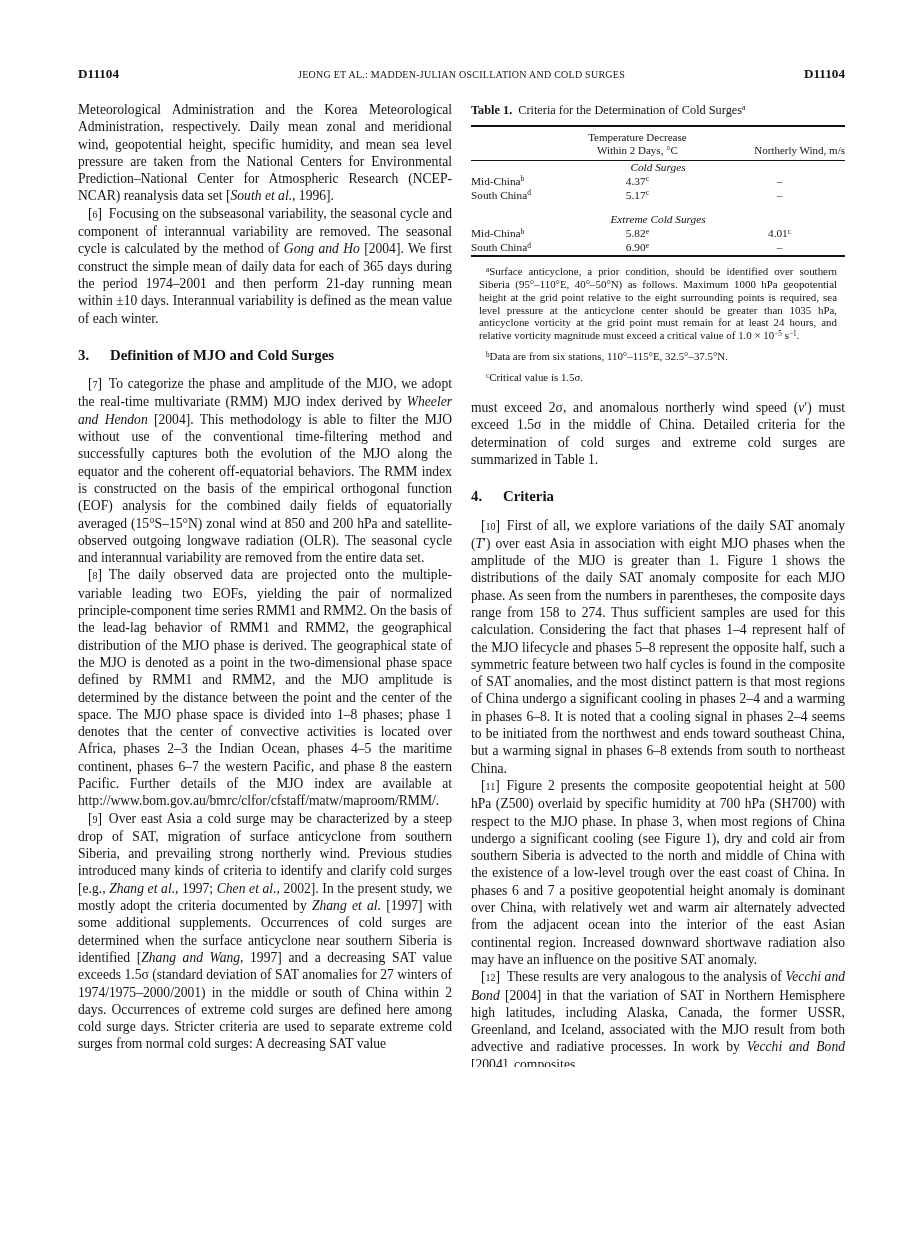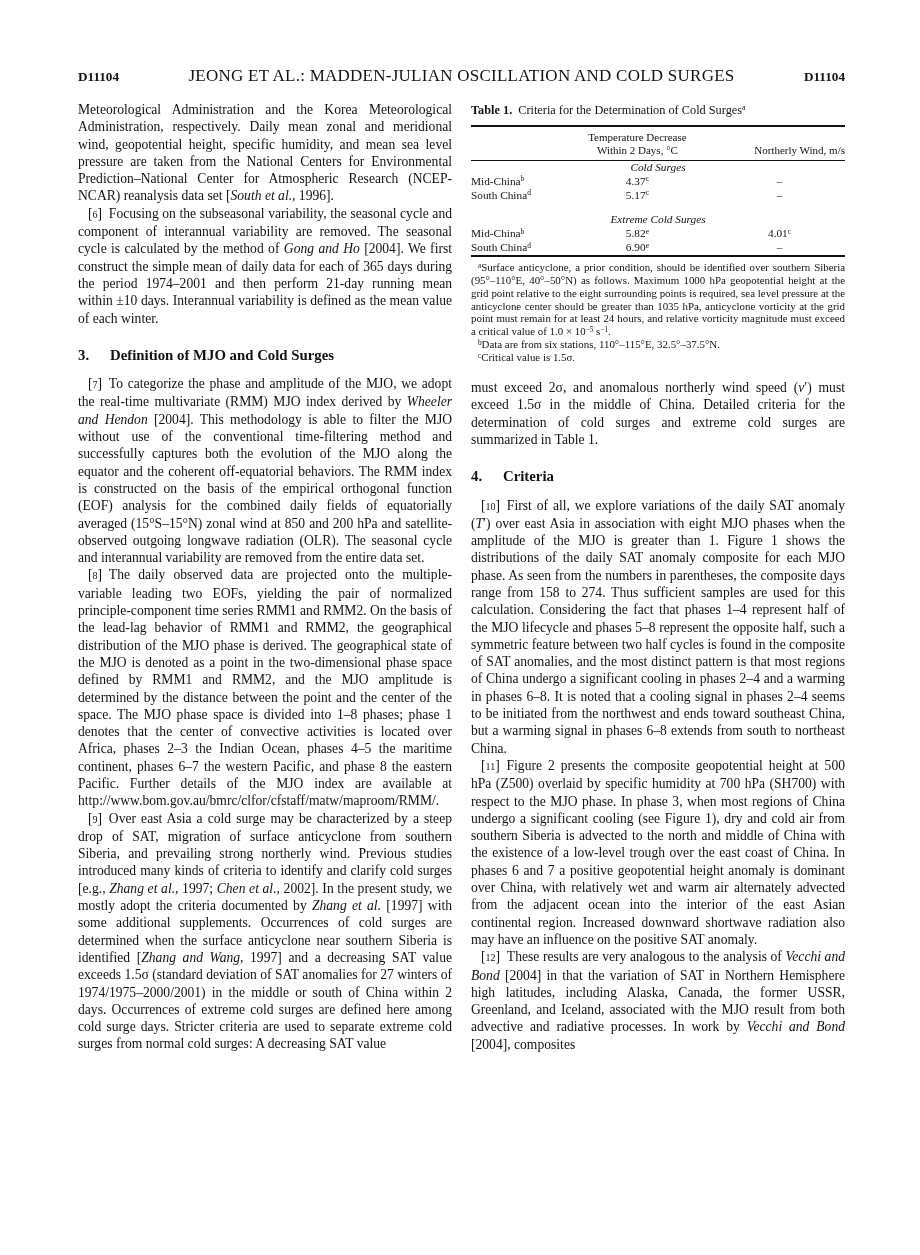--- a/index.html
+++ b/index.html
@@ -6,21 +6,21 @@
   .page{
     position:relative;width:920px;height:1067px;background:#ffffff;
     font-family:"Liberation Serif","DejaVu Serif",serif;color:#121212;
     overflow:hidden;
   }
   .header{
     position:absolute;top:66px;left:78px;width:767px;
     display:flex;justify-content:space-between;align-items:baseline;
   }
   .journal-id{font-weight:bold;font-size:13.2px;}
-  .running-title{font-size:17px;letter-spacing:0.25px;}
+  .running-title{font-size:10px;letter-spacing:0.25px;}
   .col{
     position:absolute;top:101px;width:374px;
     font-size:13.6px;line-height:17.3px;text-align:justify;
   }
   .col-left{left:78px;}
   .col-right{left:471px;}
   p.para{margin:0;text-indent:10px;overflow-wrap:anywhere;}
   p.para.noindent{text-indent:0;}
   .pnum{white-space:nowrap;}
   .pnum .d{font-size:10px;}
@@ -47,21 +47,21 @@
   th.c1{width:24%;}
   th.c2{width:41%;text-align:center;}
   th.c3{width:35%;text-align:right;}
   table.datatable td{font-size:11.3px;line-height:13.8px;padding:0;}
   td.c1{text-align:left;}
   td.c2{text-align:center;}
   td.c3{text-align:center;}
   td.seclabel{text-align:center;font-style:italic;padding-top:3px;}
   tr.spacer td{height:11px;}
   .fnotes{margin-top:4px;}
-  .fnote{font-size:10.9px;line-height:12.9px;margin:0;text-indent:7px;text-align:justify;}
+  .fnote{font-size:10.9px;line-height:12.9px;margin:8px;text-indent:7px;text-align:justify;}
 
   .footer{
     position:absolute;top:1181px;left:0;width:920px;
     text-align:center;font-size:13px;
   }
 </style>
 </head>
 <body>
 
 <div class="page">

